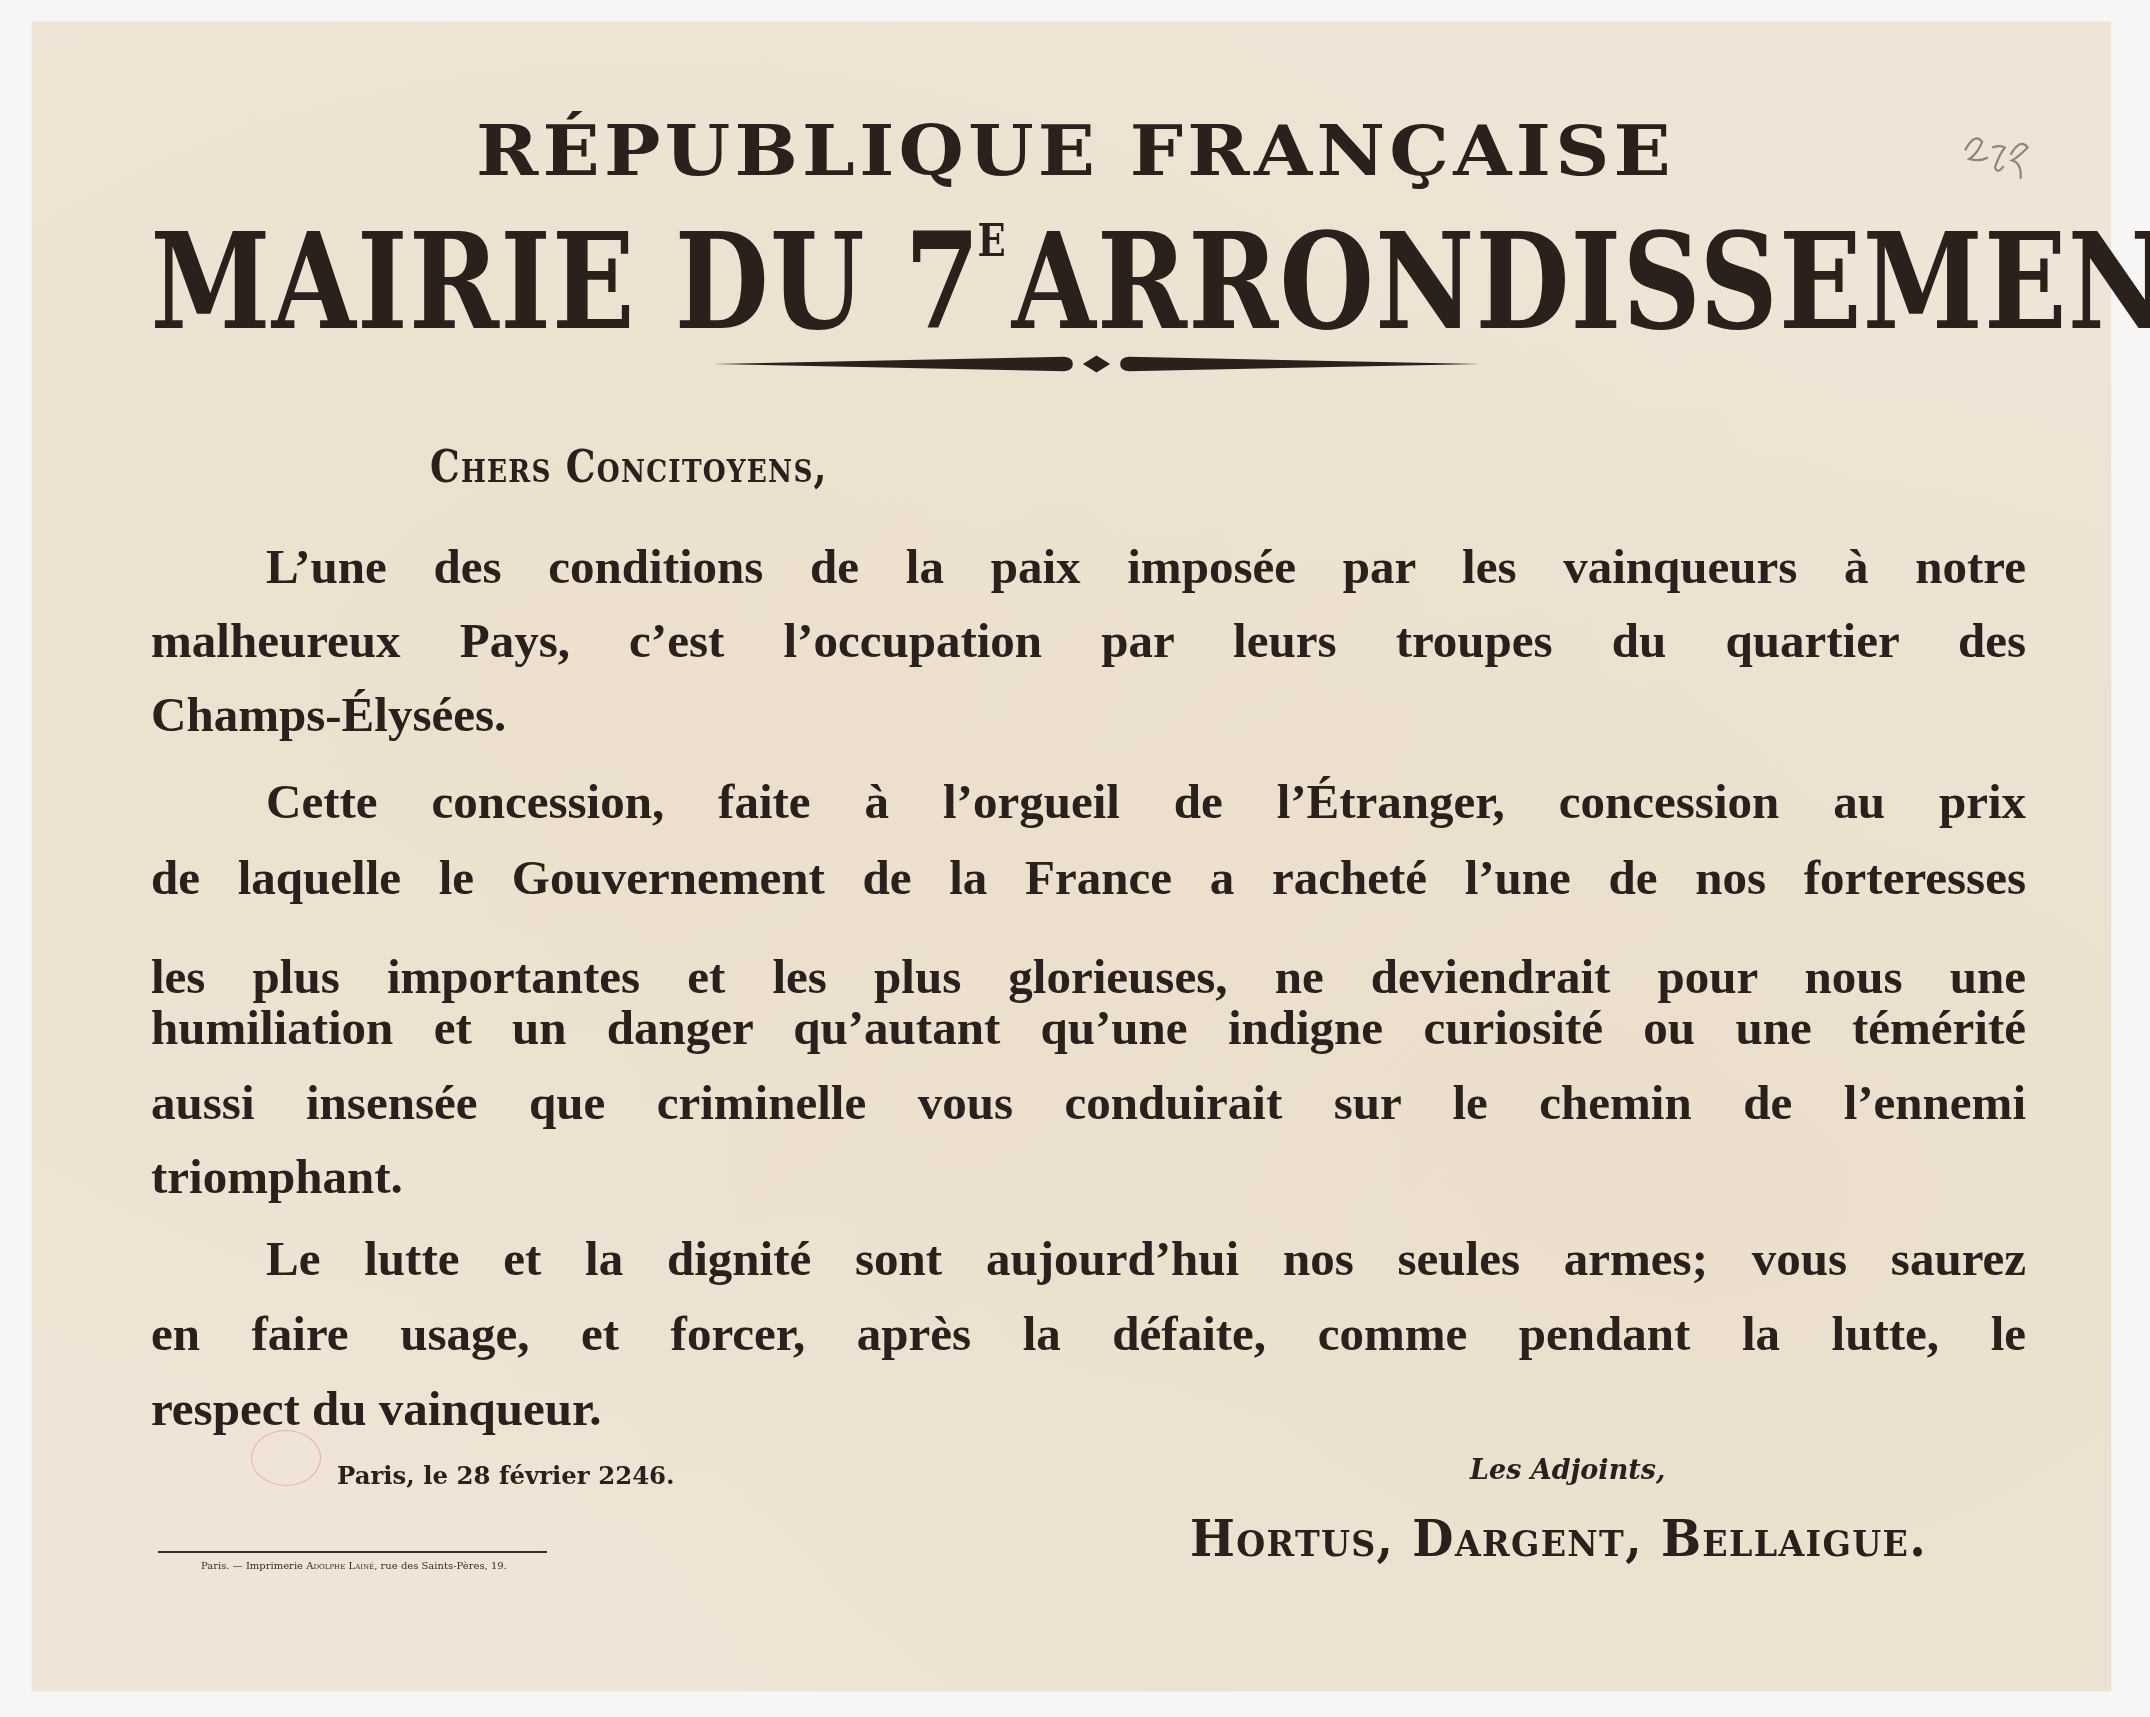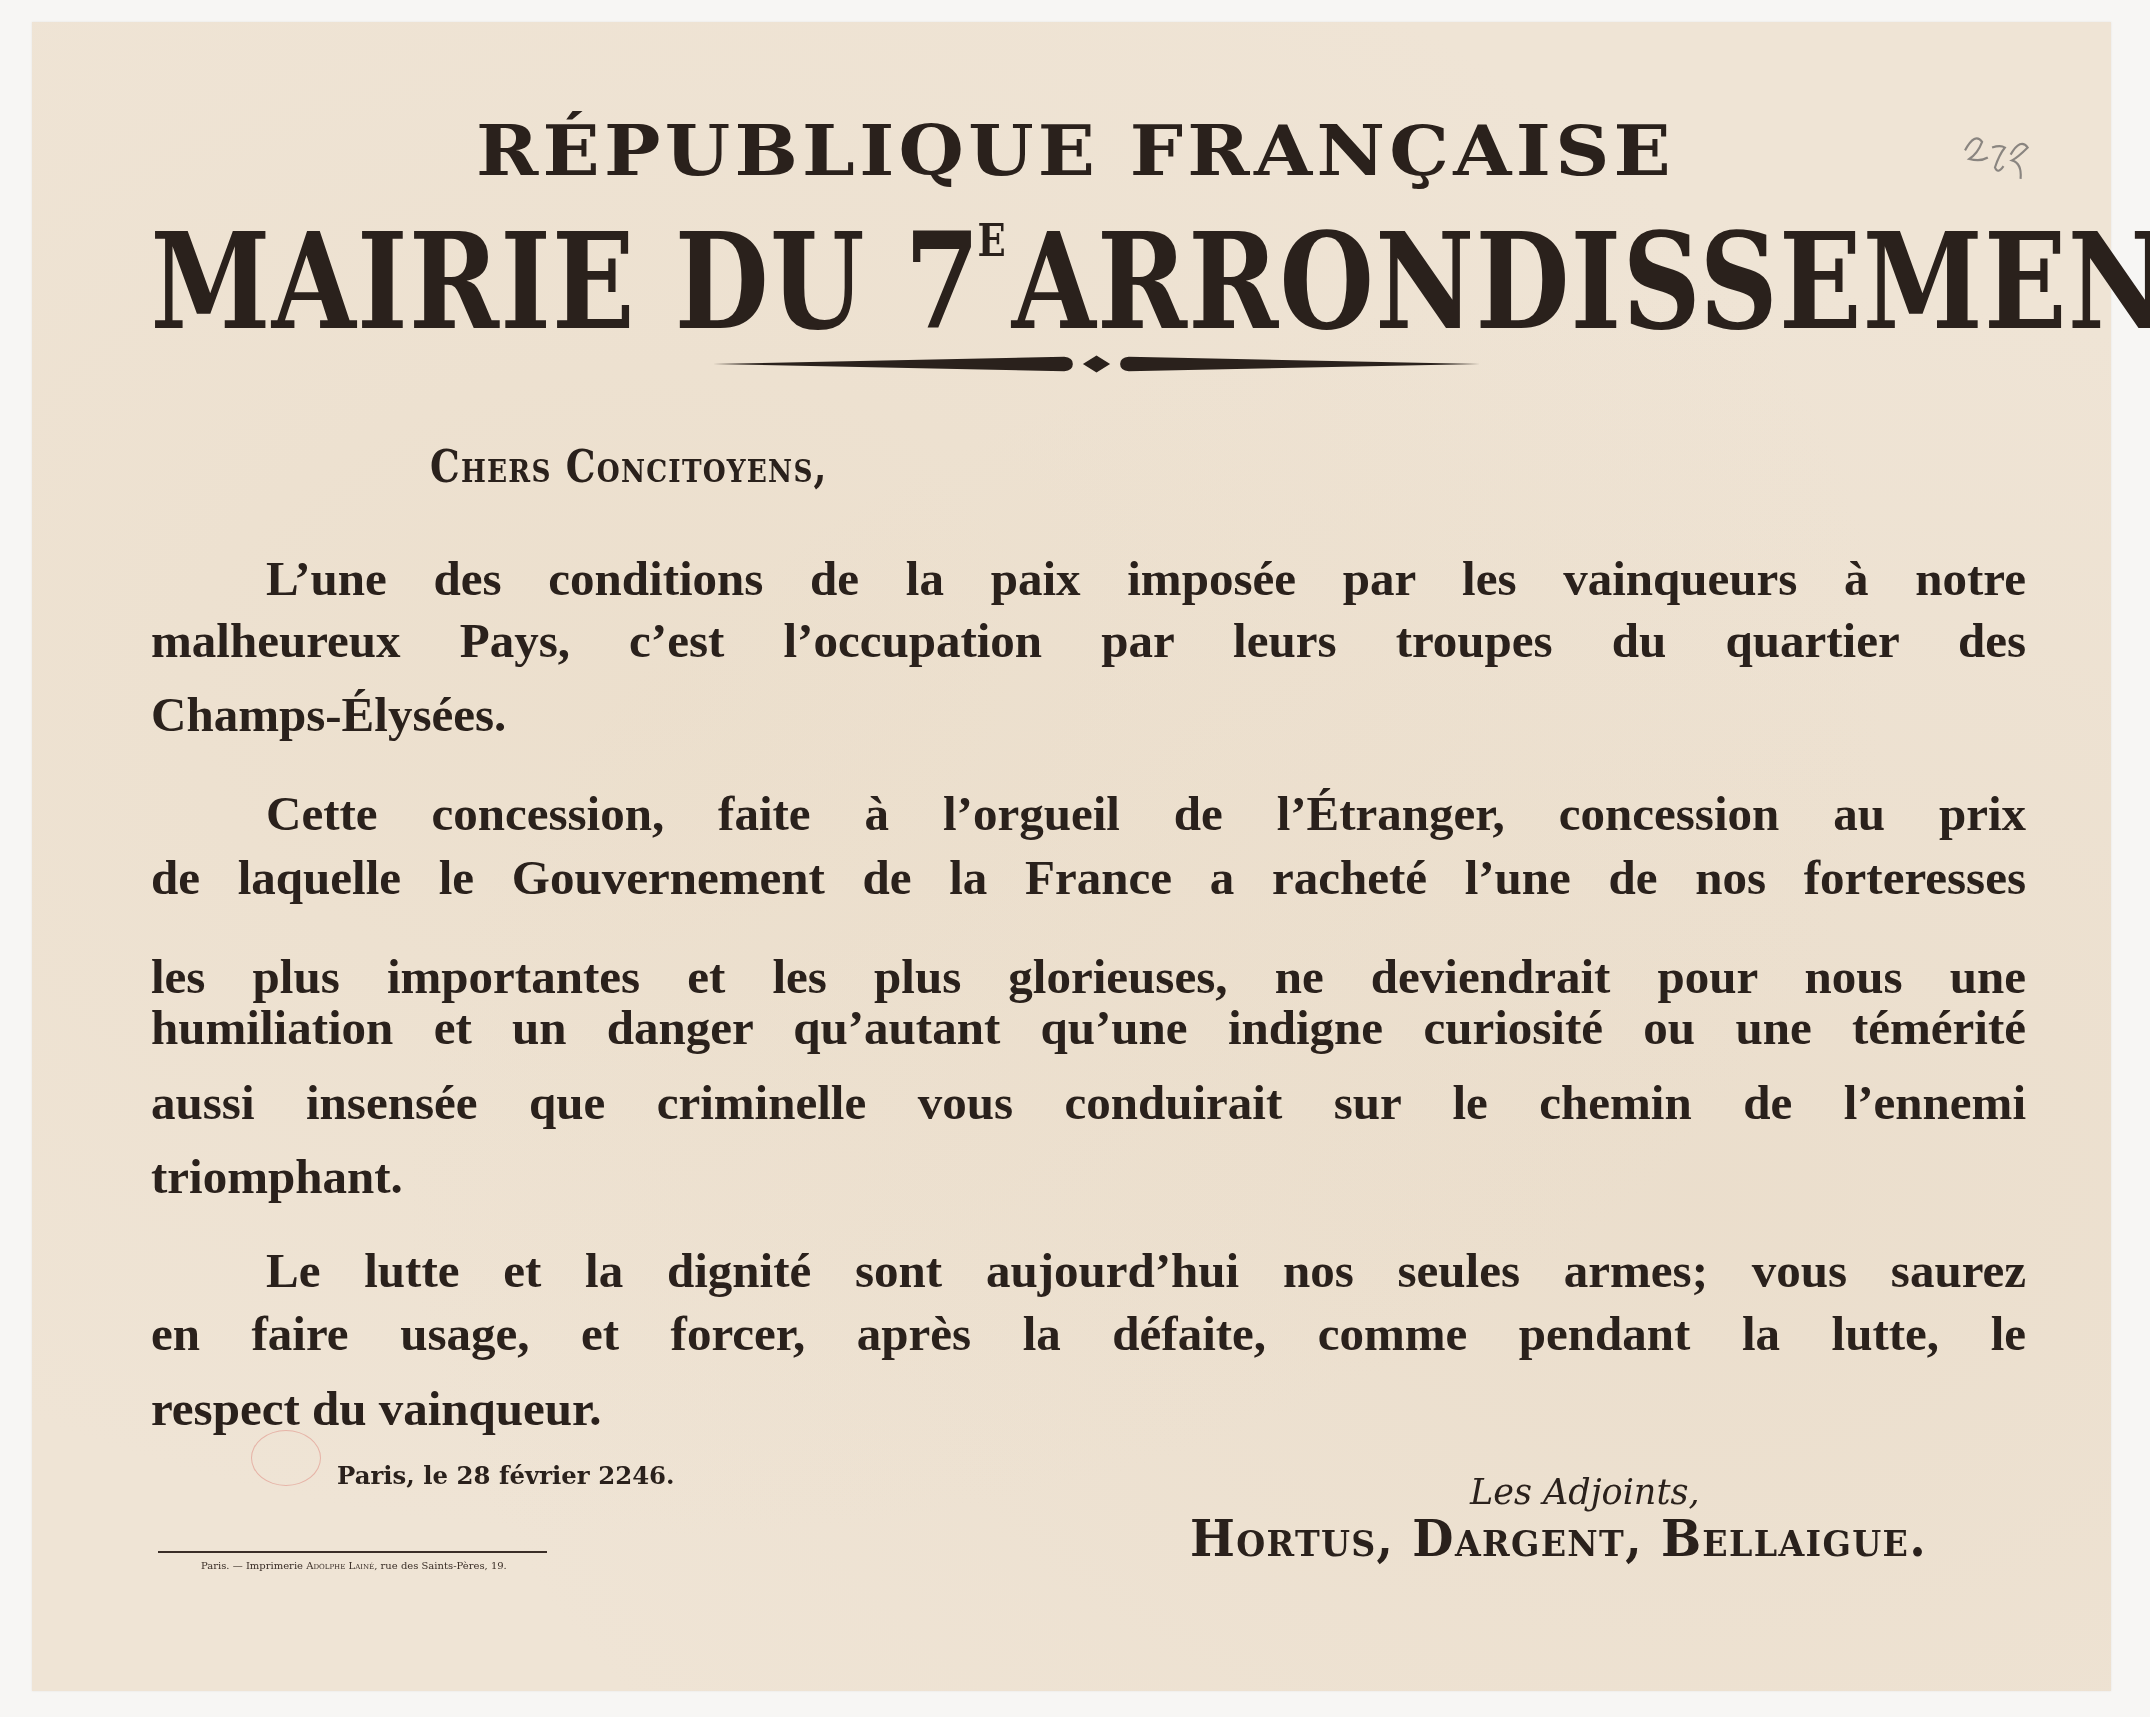--- a/index.html
+++ b/index.html
@@ -44,29 +44,29 @@
     }
 
     .body-line {
       left: 151px; width: 1875px; height: 65px;
       font-family: "Liberation Serif", serif; font-weight: bold;
       font-size: 49px; line-height: 65px;
       text-align: justify; text-align-last: justify;
       transform-origin: left top;
     }
     .body-line.last { text-align-last: left; }
-    .body-line.indent { padding-left: 115px; width: 1760px; margin-top: 12px; }
+    .body-line.indent { padding-left: 115px; width: 1760px; }
 
     .date {
       left: 337px; top: 1461px;
       font-family: "DejaVu Serif", serif; font-weight: bold; font-size: 24.4px;
     }
     .adjoints {
       left: 1470px; top: 1454px;
-      font-family: "DejaVu Serif", serif; font-weight: normal; font-style: italic; font-size: 35px; margin-top: 18px;
+      font-family: "DejaVu Serif", serif; font-weight: bold; font-style: italic; font-size: 27px;
     }
     .names {
       left: 1190px; top: 1509px;
       font-family: "DejaVu Serif", serif; font-weight: bold;
       font-size: 50px; font-variant: small-caps; letter-spacing: 1.4px;
       transform: scaleX(0.95); transform-origin: left top;
     }
     .rule { left: 158px; top: 1551px; width: 389px; height: 2.2px; background: #3a2e27; }
     .imprint {
       left: 201px; top: 1560px;

